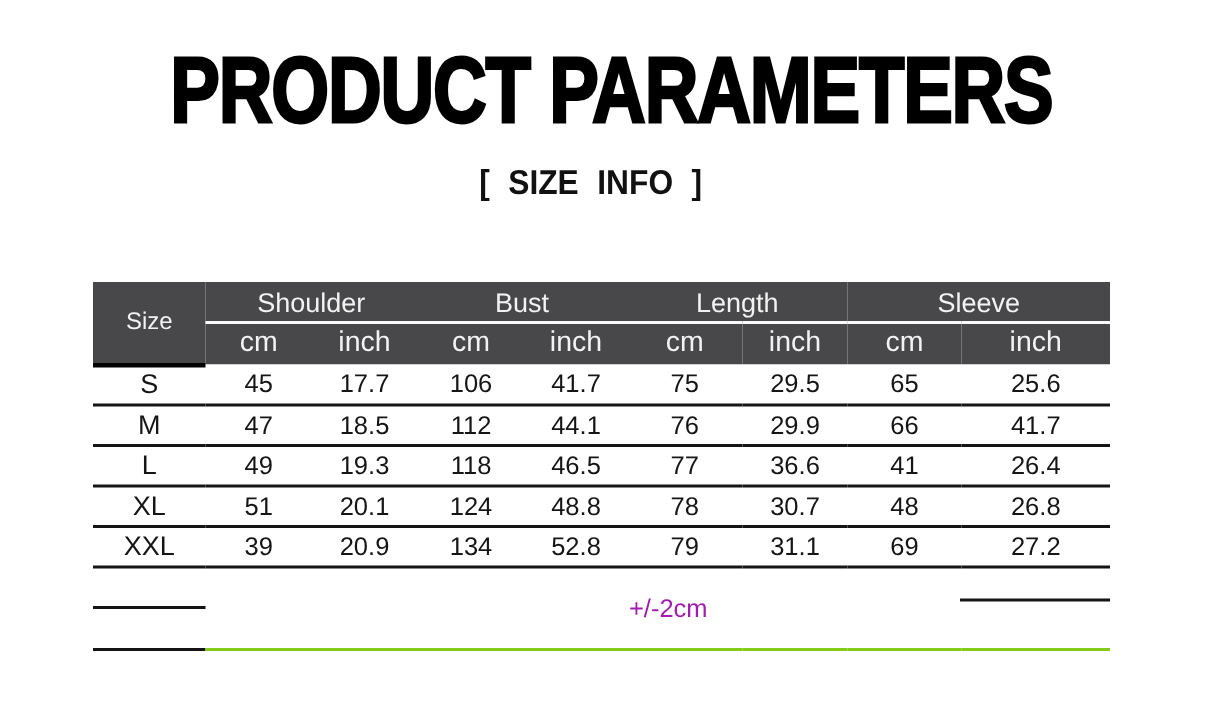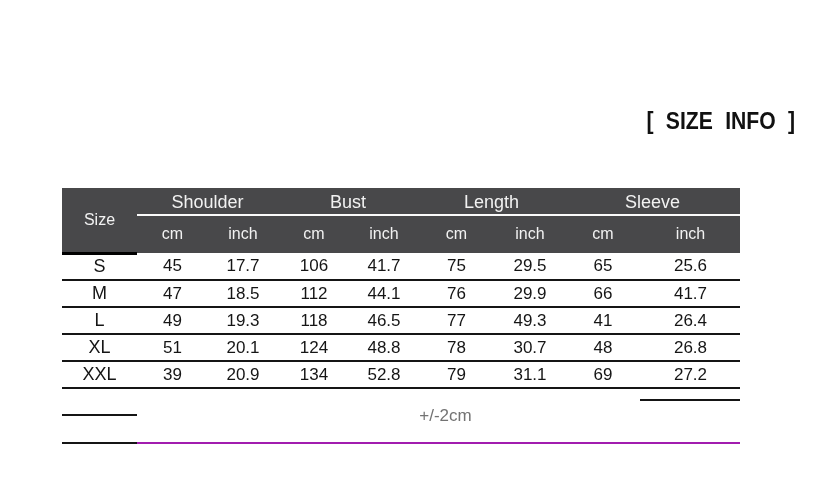--- a/index.html
+++ b/index.html
@@ -30,21 +30,21 @@
     -webkit-text-stroke: 2px #000000;
     transform: scaleX(0.80);
     transform-origin: 50% 50%;
     white-space: nowrap;
   }
 
   .subtitle-wrap {
     position: absolute;
     top: 110px; left: 0;
     width: 816px;
-    text-align: right;
+    text-align: center;
   }
   .page-subtitle {
     display: inline-block;
     position: relative;
     left: -14px;
     font-weight: bold;
     font-size: 23px;
     line-height: 1.0;
     word-spacing: 7px;
     color: #111111;
@@ -77,22 +77,22 @@
     border-bottom: 3px solid #000000;
   }
   th.group-th {
     font-size: 18px;
     height: 27px;
     border-bottom: 2px solid #fafafa;
     padding-top: 2px;
     text-align: center;
   }
   th.unit-th {
-    font-size: 16px;
-    height: 38px;
+    font-size: 19px;
+    height: 28px;
     padding-bottom: 2px;
   }
 
   tbody td {
     text-align: center;
     vertical-align: middle;
     font-size: 17px;
     color: #151515;
     height: 27px;
     border-bottom: 2px solid #151515;
@@ -102,43 +102,46 @@
 
   tfoot td { background: #ffffff; }
   tfoot td.stub-a {
     height: 27px;
     border-bottom: 2px solid #151515;
   }
   tfoot td.tol-cell {
     text-align: center;
     vertical-align: middle;
     font-size: 17px;
-    color: #737373;
+    color: #a21caf;
     padding-left: 14px;
-    border-bottom: 2px solid #a21caf;
+    border-bottom: 2px solid #84cc16;
   }
   tfoot td.stub-b {
     height: 28px;
     border-bottom: 2px solid #151515;
   }
 
   .right-seg {
     position: absolute;
     top: 211px;
     right: 0;
     width: 100px;
     height: 2px;
     background: #151515;
   }
 </style>
 </head>
 <body>
 
 <div class="page">
 
+  <div class="title-wrap">
+    <div class="page-title">PRODUCT PARAMETERS</div>
+  </div>
 
   <div class="subtitle-wrap">
     <div class="page-subtitle">[ SIZE INFO ]</div>
   </div>
 
   <div class="size-chart">
     <table class="size-table">
       <colgroup>
         <col style="width:75px">
           <col style="width:71px">
@@ -192,21 +195,21 @@
             <td>66</td>
             <td>41.7</td>
           </tr>
           <tr>
             <td class="size-cell">L</td>
             <td>49</td>
             <td>19.3</td>
             <td>118</td>
             <td>46.5</td>
             <td>77</td>
-            <td>49.3</td>
+            <td>36.6</td>
             <td>41</td>
             <td>26.4</td>
           </tr>
           <tr>
             <td class="size-cell">XL</td>
             <td>51</td>
             <td>20.1</td>
             <td>124</td>
             <td>48.8</td>
             <td>78</td>

